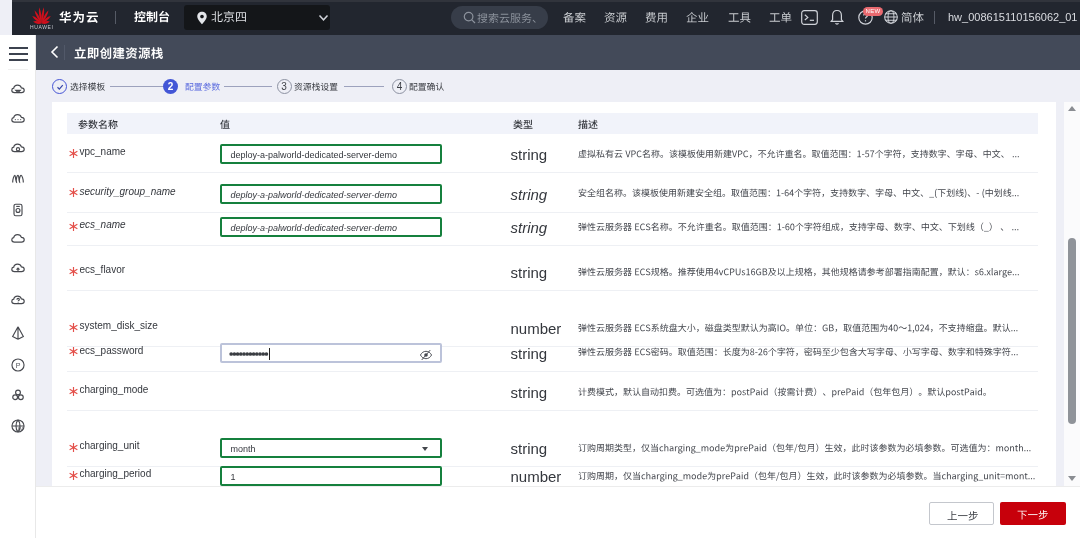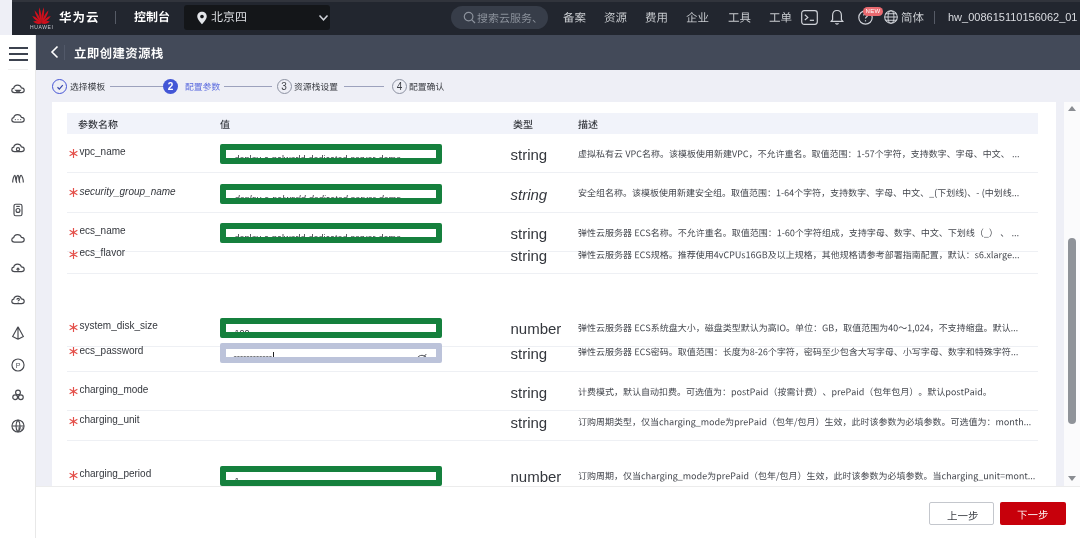--- a/index.html
+++ b/index.html
@@ -30,21 +30,21 @@
 .stepc.cur { left:127px; background:#4356d6; color:#fff; line-height:15px; font-weight:bold; }
 .stepc.todo { border:1px solid #8d92a2; }
 .stepline { position:absolute; top:16px; height:1px; background:#9da2bd; }
 
 #panel { position:absolute; left:52px; top:102px; width:1004px; height:384px; background:#fff; }
 #thead { position:absolute; left:15px; top:11px; width:971px; height:21px; background:#f1f3fa; }
 .row { position:absolute; left:15px; width:971px; height:40px; border-bottom:1px solid #eef0f4; }
 .row .star { position:absolute; left:2px; top:15.5px; }
 .row .pname { position:absolute; left:12.5px; top:13px; font-size:10px; color:#34373d; }
 .row .ptype { position:absolute; left:443.5px; top:13px; font-size:15px; color:#34373d; }
-.inp { position:absolute; left:152.5px; top:11px; width:222px; height:20px; border:6px solid #15803d; border-radius:2px; background:#fff; font-size:9px; line-height:18px; padding-left:9px; color:#34373d; white-space:nowrap; overflow:hidden; }
+.inp { position:absolute; left:152.5px; top:11px; width:222px; height:20px; border:2px solid #15803d; border-radius:2px; background:#fff; font-size:9px; line-height:18px; padding-left:9px; color:#34373d; white-space:nowrap; overflow:hidden; }
 .inp .car { position:absolute; right:12px; top:7px; width:0; height:0; border-left:3.5px solid transparent; border-right:3.5px solid transparent; border-top:4.5px solid #44474d; }
 .pwdbox { border-color:#bcc3da; }
 .cursor { display:inline-block; width:1px; height:12px; background:#222; vertical-align:-3px; margin-left:0px; }
 .eye { position:absolute; right:7px; top:4px; }
 
 #scrollzone { position:absolute; left:1064px; top:102px; width:16px; height:384px; background:#fbfbfc; }
 #sthumb { position:absolute; left:4px; top:136px; width:8px; height:186px; background:#8f9399; border-radius:4px; }
 .sarrow { position:absolute; left:4px; width:0; height:0; border-left:4px solid transparent; border-right:4px solid transparent; }
 
 #footer { position:absolute; left:36px; top:486px; width:1044px; height:52px; background:#fff; border-top:1px solid #ececec; }
@@ -668,21 +668,21 @@
           <use href="#g49" x="44854"></use>
           <use href="#g40" x="45192"></use>
           <use href="#g51" x="46192"></use>
           <use href="#g52" x="47192"></use>
           <use href="#g42" x="48192"></use>
           <use href="#g42" x="48470"></use>
           <use href="#g42" x="48748"></use>
         </g>
       </svg>
     </div>
-<div class="row" style="top:110px;">
+<div class="row" style="top:104px;font-style:italic;">
       <svg class="star" width="9" height="9" viewBox="0 0 10 10">
         <path d="M5 0 L5 10 M0.7 2.5 L9.3 7.5 M0.7 7.5 L9.3 2.5" stroke="#e4504a" stroke-width="1.3" fill="none"></path>
       </svg>
       <span class="pname">ecs_name</span>
       <div class="inp">deploy-a-palworld-dedicated-server-demo</div>
       <span class="ptype">string</span>
       <svg style="position:absolute;overflow:visible;left:510.5px;top:14.5px;" width="441" height="13">
         <g transform="translate(0,9.2) scale(0.009000,-0.009000)" fill="#41444b">
           <use href="#g54" x="0"></use>
           <use href="#g55" x="1000"></use>
@@ -734,21 +734,21 @@
           <use href="#g63" x="44095"></use>
           <use href="#g48" x="45095"></use>
           <use href="#g64" x="45654"></use>
           <use href="#g38" x="46914"></use>
           <use href="#g42" x="48174"></use>
           <use href="#g42" x="48452"></use>
           <use href="#g42" x="48730"></use>
         </g>
       </svg>
     </div>
-<div class="row" style="top:132px;">
+<div class="row" style="top:149px;">
       <svg class="star" width="9" height="9" viewBox="0 0 10 10">
         <path d="M5 0 L5 10 M0.7 2.5 L9.3 7.5 M0.7 7.5 L9.3 2.5" stroke="#e4504a" stroke-width="1.3" fill="none"></path>
       </svg>
       <span class="pname">ecs_flavor</span>
       <span class="ptype">string</span>
       <svg style="position:absolute;overflow:visible;left:510.5px;top:14.5px;" width="442" height="13">
         <g transform="translate(0,9.2) scale(0.009000,-0.009000)" fill="#41444b">
           <use href="#g54" x="0"></use>
           <use href="#g55" x="1000"></use>
           <use href="#g4" x="2000"></use>
@@ -811,21 +811,20 @@
           <use href="#g42" x="48505"></use>
           <use href="#g42" x="48783"></use>
         </g>
       </svg>
     </div>
 <div class="row" style="top:205px;">
       <svg class="star" width="9" height="9" viewBox="0 0 10 10">
         <path d="M5 0 L5 10 M0.7 2.5 L9.3 7.5 M0.7 7.5 L9.3 2.5" stroke="#e4504a" stroke-width="1.3" fill="none"></path>
       </svg>
       <span class="pname">system_disk_size</span>
-      <div class="inp">100</div>
       <span class="ptype">number</span>
       <svg style="position:absolute;overflow:visible;left:510.5px;top:14.5px;" width="440" height="13">
         <g transform="translate(0,9.2) scale(0.009000,-0.009000)" fill="#41444b">
           <use href="#g54" x="0"></use>
           <use href="#g55" x="1000"></use>
           <use href="#g4" x="2000"></use>
           <use href="#g56" x="3000"></use>
           <use href="#g57" x="4000"></use>
           <use href="#g58" x="5000"></use>
           <use href="#g59" x="6260"></use>
@@ -1026,25 +1025,26 @@
           <use href="#g71" x="42041"></use>
           <use href="#g137" x="42509"></use>
           <use href="#g6" x="42886"></use>
           <use href="#g92" x="43519"></use>
           <use href="#g138" x="44082"></use>
           <use href="#g139" x="44357"></use>
           <use href="#g10" x="44977"></use>
         </g>
       </svg>
     </div>
-<div class="row" style="top:299px;">
+<div class="row" style="top:325px;">
       <svg class="star" width="9" height="9" viewBox="0 0 10 10">
         <path d="M5 0 L5 10 M0.7 2.5 L9.3 7.5 M0.7 7.5 L9.3 2.5" stroke="#e4504a" stroke-width="1.3" fill="none"></path>
       </svg>
       <span class="pname">charging_unit</span>
+      <div class="inp">month<span class="car"></span></div>
       <span class="ptype">string</span>
       <svg style="position:absolute;overflow:visible;left:510.5px;top:14.5px;" width="453" height="13">
         <g transform="translate(0,9.2) scale(0.009000,-0.009000)" fill="#41444b">
           <use href="#g144" x="0"></use>
           <use href="#g145" x="1000"></use>
           <use href="#g146" x="2000"></use>
           <use href="#g147" x="3000"></use>
           <use href="#g102" x="4000"></use>
           <use href="#g103" x="5000"></use>
           <use href="#g18" x="6000"></use>

